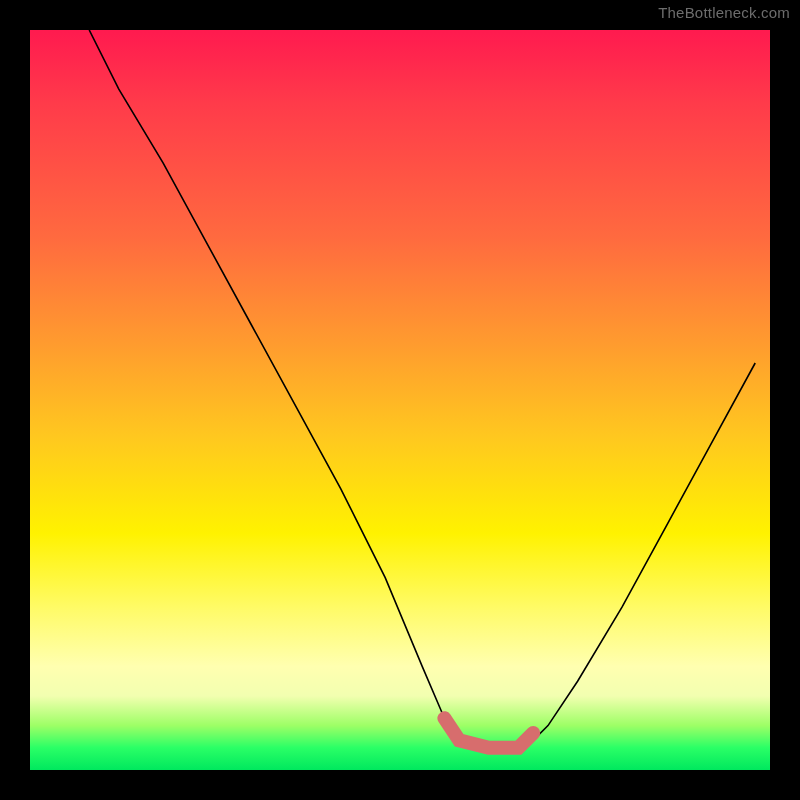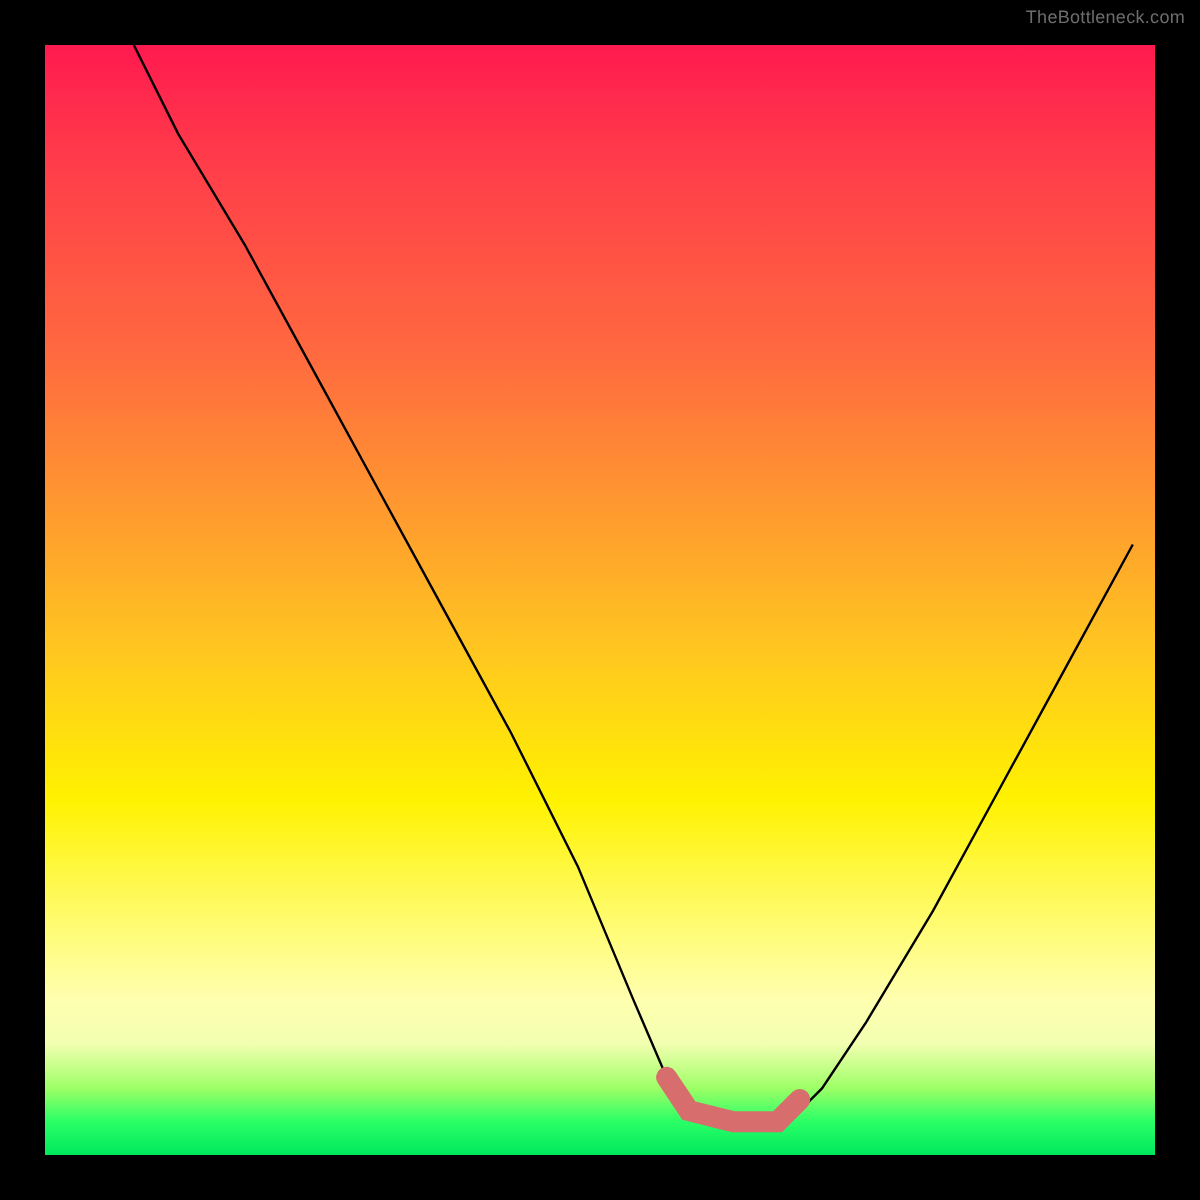--- a/index.html
+++ b/index.html
@@ -15,21 +15,21 @@
     position: relative;
     width: 800px;
     height: 800px;
     background: #000;
   }
   .attribution {
     position: absolute;
     top: 4px;
     right: 10px;
     color: #6d6d6d;
-    font-size: 12px;
+    font-size: 15px;
     font-weight: 500;
     letter-spacing: 0.2px;
   }
   .plot-frame {
     position: absolute;
     left: 30px;
     top: 30px;
     width: 740px;
     height: 740px;
     background: #000;

